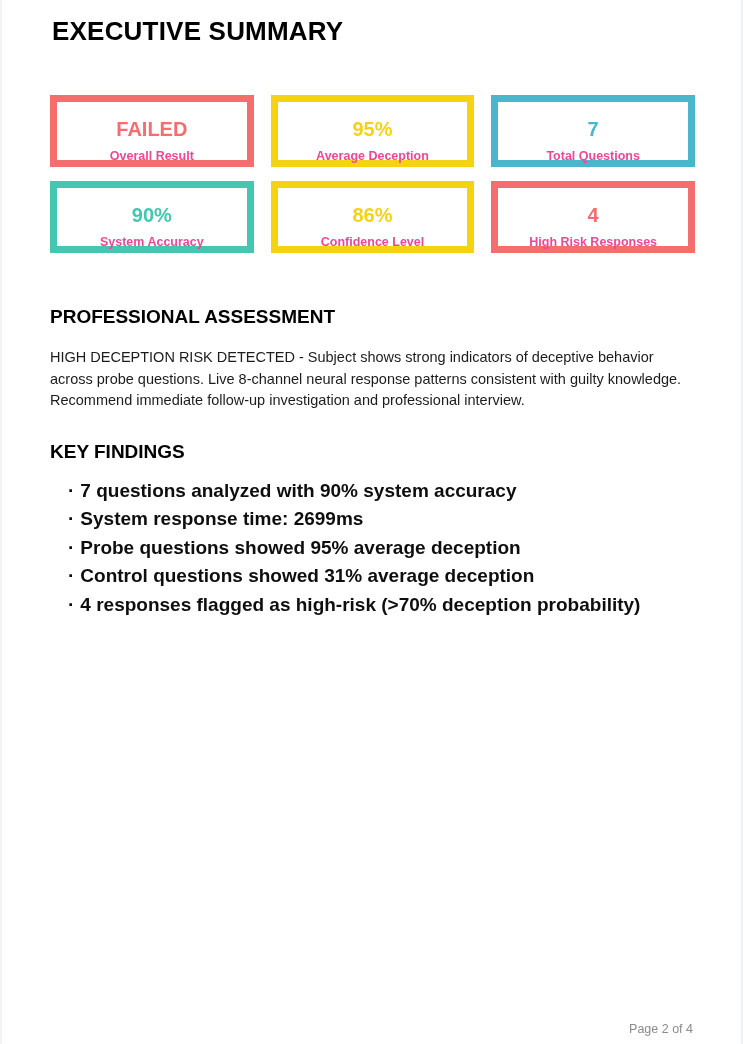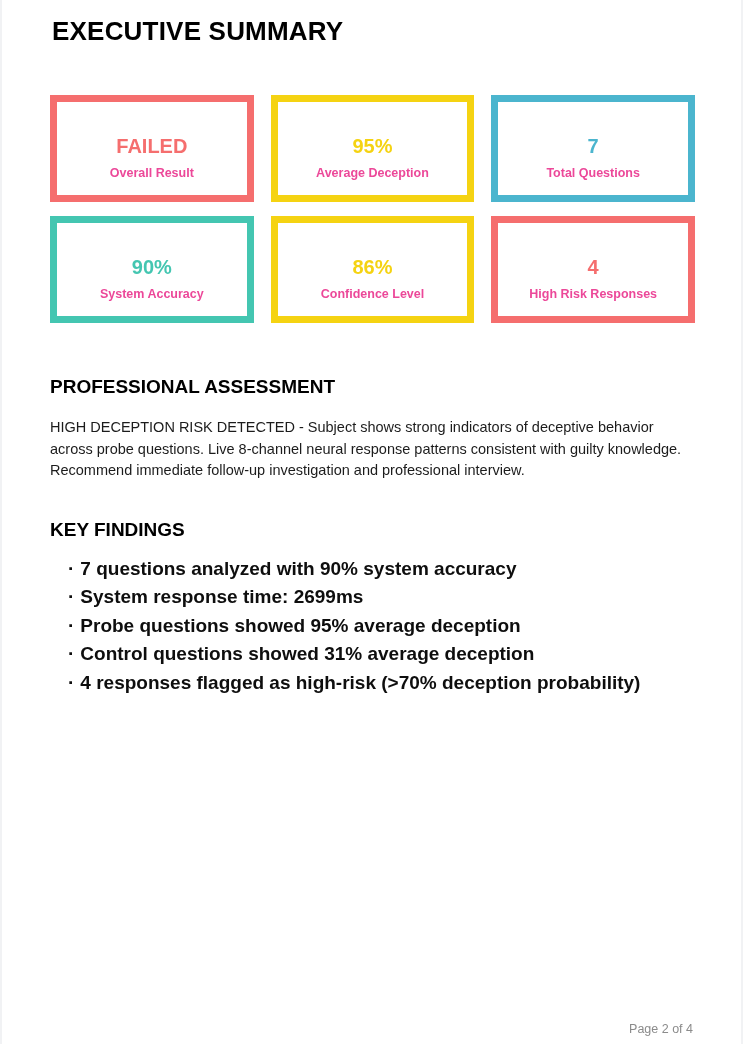--- a/index.html
+++ b/index.html
@@ -27,21 +27,21 @@
 
   .stats-grid {
     margin-top: 49px;
     display: grid;
     grid-template-columns: repeat(3, 1fr);
     column-gap: 17px;
     row-gap: 14px;
   }
   .stat-card {
     --accent: #cccccc;
-    height: 107px;
+    height: 72px;
     border: 7px solid var(--accent);
     background: #ffffff;
     display: flex;
     flex-direction: column;
     align-items: center;
     justify-content: center;
     padding-top: 18px;
     gap: 9px;
   }
   .stat-value {
@@ -65,21 +65,21 @@
   }
   .assessment-heading { margin-top: 52px; }
   .assessment-body {
     margin-top: 19px;
     font-size: 14.5px;
     line-height: 21.5px;
     font-weight: 400;
     color: #1c1c1c;
     max-width: 648px;
   }
-  .findings-heading { margin-top: 36px; }
+  .findings-heading { margin-top: 28px; }
   .findings-list {
     margin-top: 21px;
     list-style: none;
     padding-left: 18px;
   }
   .findings-list li {
     font-size: 19px;
     line-height: 14.5px;
     font-weight: 700;
     color: #0e0e0e;

